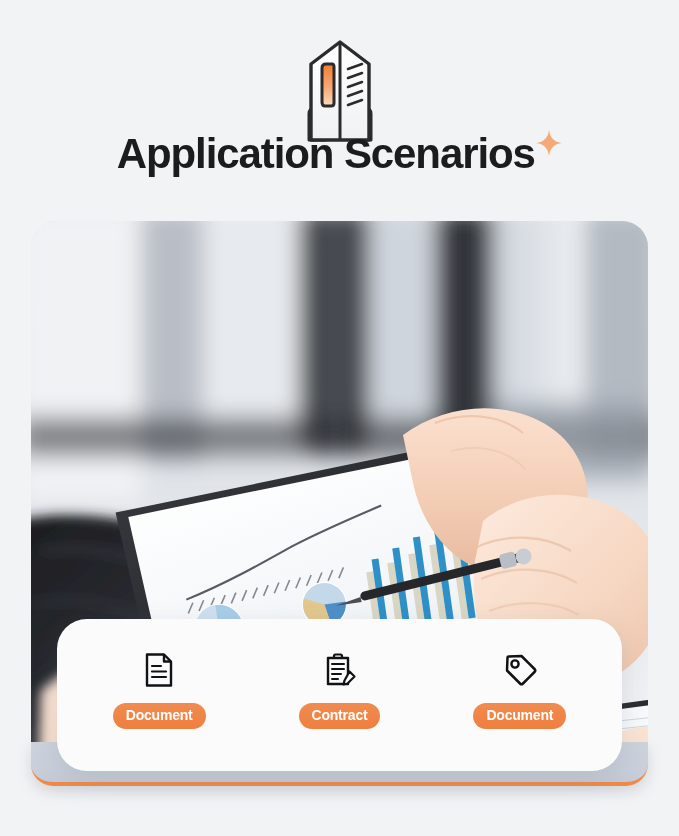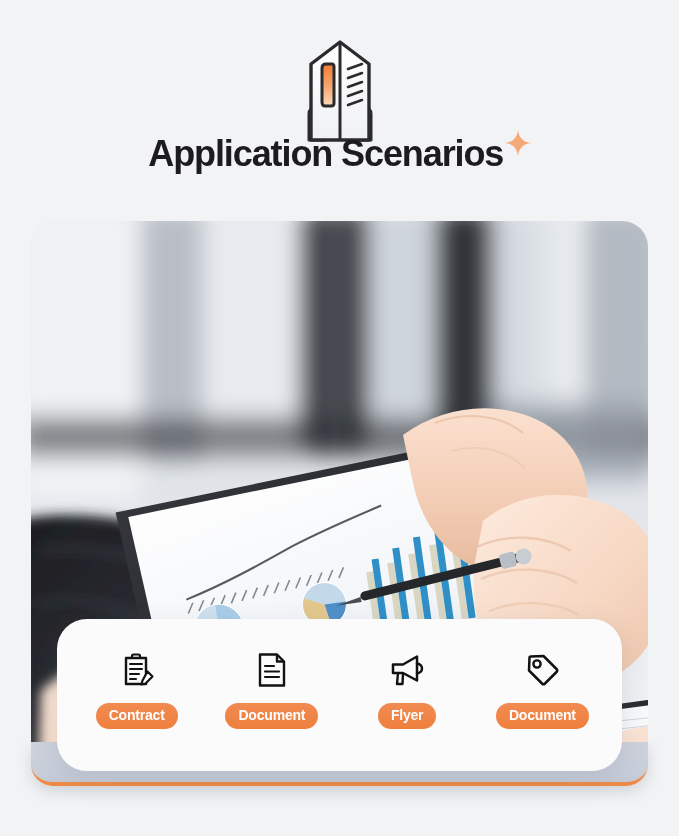--- a/index.html
+++ b/index.html
@@ -34,21 +34,21 @@
   .title-row {
     position: absolute;
     left: 0;
     top: 128px;
     width: 679px;
     text-align: center;
     white-space: nowrap;
   }
   .title-text {
     display: inline-block;
-    font-size: 36px;
+    font-size: 42px;
     font-weight: 700;
     letter-spacing: -1.1px;
     color: #1c1c1e;
     line-height: 52px;
     vertical-align: middle;
   }
   .sparkle {
     display: inline-block;
     width: 26px;
     height: 26px;
@@ -473,56 +473,46 @@
       </g>
     </svg>
   </div>
 </div>
 
 <div class="chip-panel">
 
   <div class="chip">
     <span class="chip-icon">
       <svg viewBox="0 0 40 40" fill="none" xmlns="http://www.w3.org/2000/svg">
+        <path d="M8 4.5 H25 L32 11.5 V35.5 H8 Z" stroke="#111214" stroke-width="2.4" stroke-linejoin="round"></path>
+        <path d="M25 4.5 V11.5 H32" stroke="#111214" stroke-width="2.4" stroke-linejoin="round"></path>
+        <line x1="13" y1="16" x2="22" y2="16" stroke="#111214" stroke-width="2.2" stroke-linecap="round"></line>
+        <line x1="13" y1="21.5" x2="27" y2="21.5" stroke="#111214" stroke-width="2.2" stroke-linecap="round"></line>
+        <line x1="13" y1="27" x2="27" y2="27" stroke="#111214" stroke-width="2.2" stroke-linecap="round"></line>
+      </svg>
+    </span>
+    <span class="chip-label">Document</span>
+  </div>
+
+  <div class="chip">
+    <span class="chip-icon">
+      <svg viewBox="0 0 40 40" fill="none" xmlns="http://www.w3.org/2000/svg">
         <path d="M9 8 H29 V34 H9 Z" stroke="#111214" stroke-width="2.4" stroke-linejoin="round"></path>
         <path d="M15 8 V6 Q15 4.5 16.5 4.5 H21.5 Q23 4.5 23 6 V8 Z" stroke="#111214" stroke-width="2.2" stroke-linejoin="round"></path>
         <line x1="13" y1="14" x2="25" y2="14" stroke="#111214" stroke-width="2" stroke-linecap="round"></line>
         <line x1="13" y1="19" x2="25" y2="19" stroke="#111214" stroke-width="2" stroke-linecap="round"></line>
         <line x1="13" y1="24" x2="22" y2="24" stroke="#111214" stroke-width="2" stroke-linecap="round"></line>
         <line x1="13" y1="29" x2="19" y2="29" stroke="#111214" stroke-width="2" stroke-linecap="round"></line>
         <path d="M30.5 21.5 L35.5 26.5 L28.5 33.5 L24.5 34.5 L25.5 30.5 Z" stroke="#111214" stroke-width="2.2" stroke-linejoin="round" fill="#ffffff"></path>
       </svg>
     </span>
     <span class="chip-label">Contract</span>
   </div>
 
-  <div class="chip">
-    <span class="chip-icon">
-      <svg viewBox="0 0 40 40" fill="none" xmlns="http://www.w3.org/2000/svg">
-        <path d="M8 4.5 H25 L32 11.5 V35.5 H8 Z" stroke="#111214" stroke-width="2.4" stroke-linejoin="round"></path>
-        <path d="M25 4.5 V11.5 H32" stroke="#111214" stroke-width="2.4" stroke-linejoin="round"></path>
-        <line x1="13" y1="16" x2="22" y2="16" stroke="#111214" stroke-width="2.2" stroke-linecap="round"></line>
-        <line x1="13" y1="21.5" x2="27" y2="21.5" stroke="#111214" stroke-width="2.2" stroke-linecap="round"></line>
-        <line x1="13" y1="27" x2="27" y2="27" stroke="#111214" stroke-width="2.2" stroke-linecap="round"></line>
-      </svg>
-    </span>
-    <span class="chip-label">Document</span>
-  </div>
-
-
-  <div class="chip">
-    <span class="chip-icon">
-      <svg viewBox="0 0 40 40" fill="none" xmlns="http://www.w3.org/2000/svg">
-        <path d="M6 14.5 H16 L30 6.5 V30.5 L16 23 H6 Z" stroke="#111214" stroke-width="2.5" stroke-linejoin="round"></path>
-        <path d="M30 13.5 Q35 14.5 35 18.5 Q35 22.5 30 23.5" stroke="#111214" stroke-width="2.4" stroke-linecap="round"></path>
-        <path d="M11 23 L10 34 H15.5 L16 23" stroke="#111214" stroke-width="2.4" stroke-linejoin="round"></path>
-      </svg>
-    </span>
-    <span class="chip-label">Flyer</span>
-  </div>
+
 
   <div class="chip">
     <span class="chip-icon">
       <svg viewBox="0 0 40 40" fill="none" xmlns="http://www.w3.org/2000/svg">
         <path d="M8.5 6.5 L21.5 6 L34.5 19 Q36 20.5 34.5 22 L23 33.5
                  Q21.5 35 20 33.5 L7 20.5 L7.5 7.5 Q7.5 6.5 8.5 6.5 Z" stroke="#111214" stroke-width="2.5" stroke-linejoin="round"></path>
         <circle cx="15" cy="14" r="3.6" stroke="#111214" stroke-width="2.4"></circle>
       </svg>
     </span>
     <span class="chip-label">Document</span>

